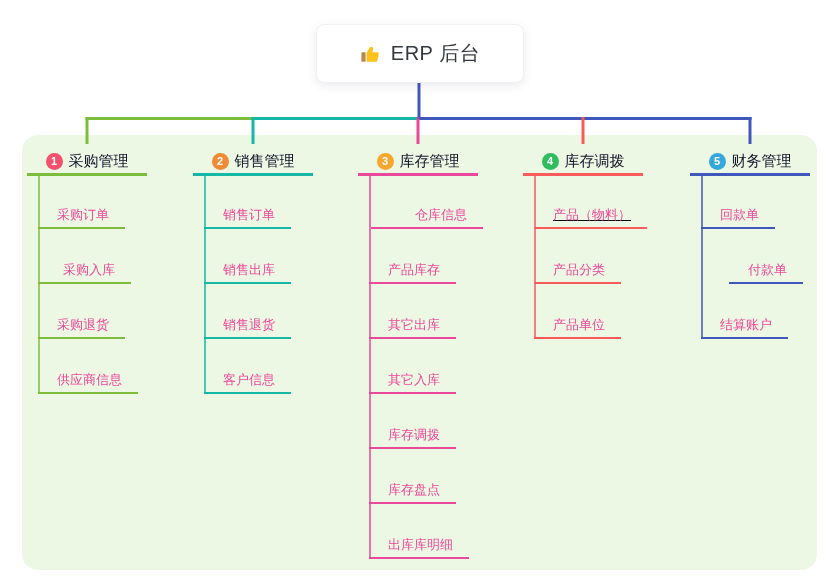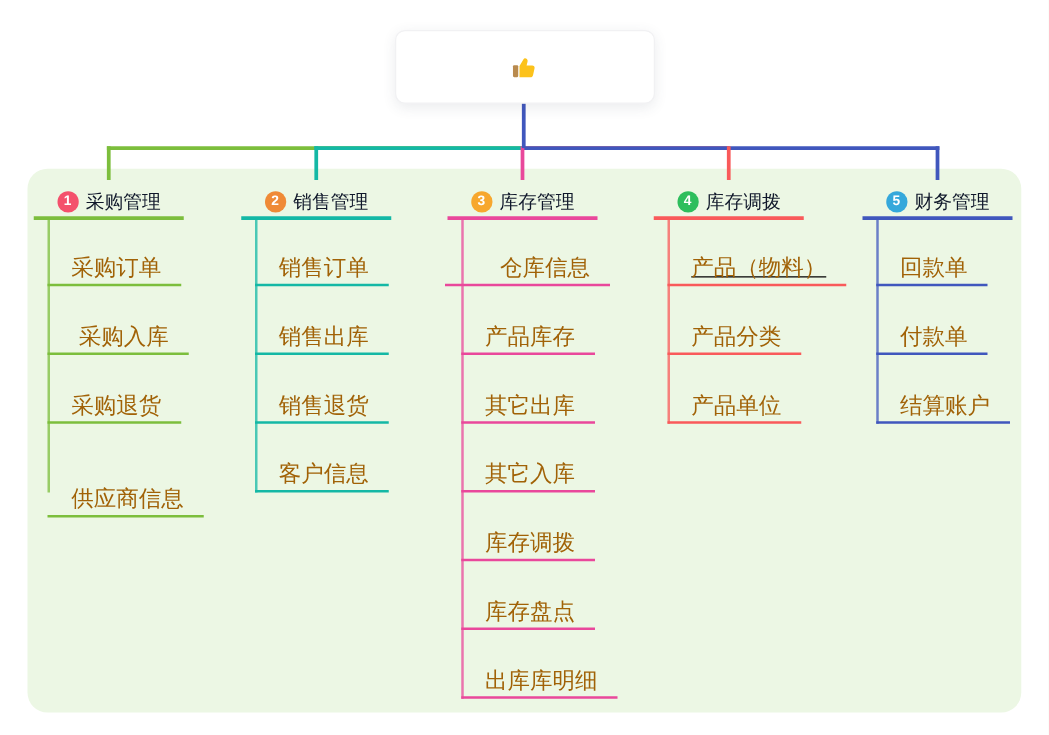--- a/index.html
+++ b/index.html
@@ -36,21 +36,21 @@
     color:#fff;font-size:11px;font-weight:bold;line-height:17px;text-align:center;
   }
   .branch-label{font-size:15px;color:#0f172a;white-space:nowrap;}
   .spine{position:absolute;width:2px;opacity:0.75;}
   .child-node{
     position:absolute;display:inline-flex;align-items:flex-end;
     height:22px;padding:0 16px 5px 19px;
     border-bottom-width:2px;border-bottom-style:solid;
     white-space:nowrap;cursor:pointer;
   }
-  .child-label{font-size:18px;color:#a16207;line-height:15px;}
+  .child-label{font-size:13px;color:#ec4899;line-height:15px;}
 </style>
 </head>
 <body style="background: rgb(255, 255, 255);">
 
 <div class="canvas">
 
   <div class="panel" id="panel" style="background: rgb(236, 247, 228);"></div>
 
   <svg class="connectors" id="connectors" width="839" height="588" viewBox="0 0 839 588">
       <line x1="85.5" y1="118.5" x2="419" y2="118.5" stroke="#7cbe3c" stroke-width="3"></line>
@@ -65,38 +65,39 @@
       <line x1="419" y1="82" x2="419" y2="118.5" stroke="#4057bd" stroke-width="3"></line>
     </svg>
 
   <div class="root-card">
     <span class="thumb-icon">
       <svg viewBox="0 0 24 24" width="22" height="22">
         <rect x="1.5" y="10" width="4.6" height="10.5" rx="1" fill="#b98a4e"></rect>
         <path fill="#fcc21b" d="M7.2 20.5h9.6c1.1 0 2-.75 2.2-1.8l1.35-6a2.1 2.1 0 0 0-2.05-2.55h-4.9l.85-3.4A2.3 2.3 0 0 0 12 4c-.55 0-1.05.3-1.3.78L7.2 10.6z"></path>
       </svg>
     </span>
+    <span class="root-label">ERP 后台</span>
   </div>
 
   <div id="branches">
       <div class="branch-header" style="left: 27px; border-bottom-color: rgb(124, 190, 60);">
         <span class="badge" style="background: rgb(244, 81, 108);">1</span>
         <span class="branch-label">采购管理</span>
       </div>
       <div class="spine" style="left: 38px; top: 176px; height: 218px; background: rgb(124, 190, 60);"></div>
       <div class="child-node" style="left: 38px; top: 200px; border-bottom-color: rgb(124, 190, 60);">
         <span class="child-label">采购订单</span>
       </div>
       <div class="child-node" style="left: 38px; top: 255px; border-bottom-color: rgb(124, 190, 60); padding-left: 25px;">
         <span class="child-label">采购入库</span>
       </div>
       <div class="child-node" style="left: 38px; top: 310px; border-bottom-color: rgb(124, 190, 60);">
         <span class="child-label">采购退货</span>
       </div>
-      <div class="child-node" style="left: 38px; top: 385px; border-bottom-color: rgb(124, 190, 60); justify-content: flex-end;">
+      <div class="child-node" style="left: 38px; top: 365px; border-bottom-color: rgb(124, 190, 60); justify-content: flex-end;">
         <span class="child-label">供应商信息</span>
       </div>
       <div class="branch-header" style="left: 193px; border-bottom-color: rgb(20, 184, 165);">
         <span class="badge" style="background: rgb(239, 138, 54);">2</span>
         <span class="branch-label">销售管理</span>
       </div>
       <div class="spine" style="left: 204px; top: 176px; height: 218px; background: rgb(20, 184, 165);"></div>
       <div class="child-node" style="left: 204px; top: 200px; border-bottom-color: rgb(20, 184, 165);">
         <span class="child-label">销售订单</span>
       </div>
@@ -107,21 +108,21 @@
         <span class="child-label">销售退货</span>
       </div>
       <div class="child-node" style="left: 204px; top: 365px; border-bottom-color: rgb(20, 184, 165);">
         <span class="child-label">客户信息</span>
       </div>
       <div class="branch-header" style="left: 358px; border-bottom-color: rgb(233, 72, 155);">
         <span class="badge" style="background: rgb(247, 167, 46);">3</span>
         <span class="branch-label">库存管理</span>
       </div>
       <div class="spine" style="left: 369px; top: 176px; height: 383px; background: rgb(233, 72, 155);"></div>
-      <div class="child-node" style="left: 356px; top: 200px; border-bottom-color: rgb(233, 72, 155); padding-left: 44px;">
+      <div class="child-node" style="left: 371px; top: 200px; border-bottom-color: rgb(233, 72, 155); padding-left: 44px;">
         <span class="child-label">仓库信息</span>
       </div>
       <div class="child-node" style="left: 369px; top: 255px; border-bottom-color: rgb(233, 72, 155);">
         <span class="child-label">产品库存</span>
       </div>
       <div class="child-node" style="left: 369px; top: 310px; border-bottom-color: rgb(233, 72, 155);">
         <span class="child-label">其它出库</span>
       </div>
       <div class="child-node" style="left: 369px; top: 365px; border-bottom-color: rgb(233, 72, 155);">
         <span class="child-label">其它入库</span>
@@ -150,21 +151,21 @@
         <span class="child-label">产品单位</span>
       </div>
       <div class="branch-header" style="left: 690px; border-bottom-color: rgb(64, 87, 189);">
         <span class="badge" style="background: rgb(53, 168, 219);">5</span>
         <span class="branch-label">财务管理</span>
       </div>
       <div class="spine" style="left: 701px; top: 176px; height: 163px; background: rgb(64, 87, 189);"></div>
       <div class="child-node" style="left: 701px; top: 200px; border-bottom-color: rgb(64, 87, 189);">
         <span class="child-label">回款单</span>
       </div>
-      <div class="child-node" style="left: 701px; top: 255px; border-bottom-color: rgb(64, 87, 189); justify-content: flex-end;">
+      <div class="child-node" style="left: 729px; top: 255px; border-bottom-color: rgb(64, 87, 189); justify-content: flex-end;">
         <span class="child-label">付款单</span>
       </div>
       <div class="child-node" style="left: 701px; top: 310px; border-bottom-color: rgb(64, 87, 189);">
         <span class="child-label">结算账户</span>
       </div>
     </div>
 
 </div>
 
 </body></html>

